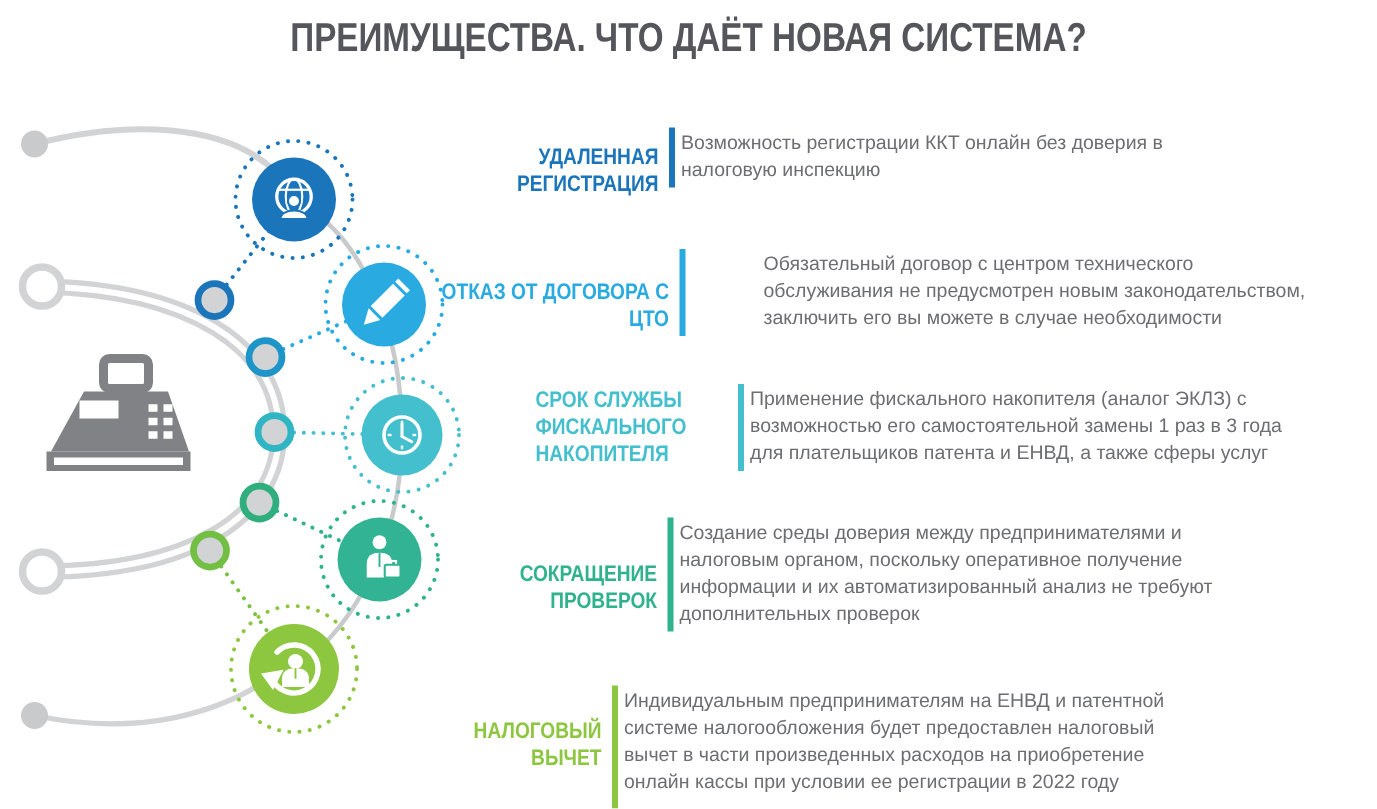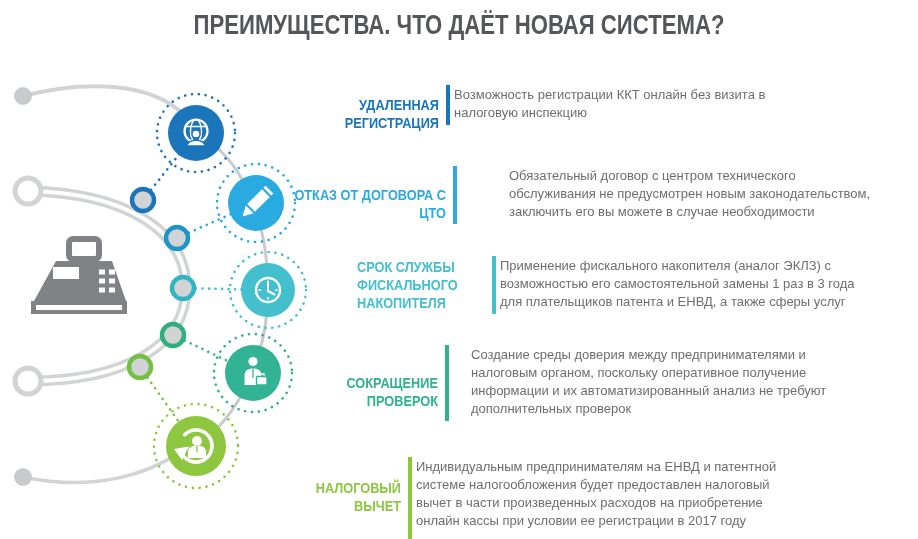--- a/index.html
+++ b/index.html
@@ -19,21 +19,21 @@
   .bar{position:absolute;width:4px;}
   .b0{left:446px;top:85px;height:40px;}
   .b1{left:453px;top:166px;height:58px;}
   .b2{left:492px;top:256px;height:58px;}
   .b3{left:445px;top:345px;height:76px;}
   .b4{left:408px;top:457px;height:94px;}
   .desc{position:absolute;font-size:13px;line-height:18px;color:#6d6e71;white-space:pre-line;width:420px;}
   .d0{left:454px;top:86px;}
   .d1{left:461px;top:167px;margin-left:48px;}
   .d2{left:500px;top:257px;}
-  .d3{left:471px;top:346px;}
+  .d3{left:453px;top:346px;}
   .d4{left:416px;top:458px;}
 </style>
 </head>
 <body>
 
 <div class="canvas">
 
   <svg class="art" width="918" height="539" viewBox="0 0 918 539">
 
     <g>
@@ -143,21 +143,21 @@
       <rect x="31" y="301" width="96" height="13" fill="#808285"></rect>
       <rect x="36" y="305" width="86" height="5" fill="#ffffff"></rect>
     </g>
   </svg>
 
   <h1 class="title">ПРЕИМУЩЕСТВА. ЧТО ДАЁТ НОВАЯ СИСТЕМА?</h1>
 
   <section>
     <div class="label l0" style="color: rgb(27, 117, 187);">УДАЛЕННАЯ РЕГИСТРАЦИЯ</div>
     <div class="bar b0" style="background: rgb(27, 117, 187);"></div>
-    <div class="desc d0">Возможность регистрации ККТ онлайн без визита в
+    <div class="desc d0">Возможность регистрации ККТ онлайн без доверия в
 налоговую инспекцию</div>
   </section>
 
   <section>
     <div class="label l1" style="color: rgb(41, 171, 226);">ОТКАЗ ОТ ДОГОВОРА С ЦТО</div>
     <div class="bar b1" style="background: rgb(41, 171, 226);"></div>
     <div class="desc d1">Обязательный договор с центром технического
 обслуживания не предусмотрен новым законодательством,
 заключить его вы можете в случае необходимости</div>
   </section>
@@ -180,16 +180,16 @@
 информации и их автоматизированный анализ не требуют
 дополнительных проверок</div>
   </section>
 
   <section>
     <div class="label l4" style="color: rgb(141, 198, 63);">НАЛОГОВЫЙ ВЫЧЕТ</div>
     <div class="bar b4" style="background: rgb(141, 198, 63);"></div>
     <div class="desc d4">Индивидуальным предпринимателям на ЕНВД и патентной
 системе налогообложения будет предоставлен налоговый
 вычет в части произведенных расходов на приобретение
-онлайн кассы при условии ее регистрации в 2017 году</div>
+онлайн кассы при условии ее регистрации в 2022 году</div>
   </section>
 
 </div>
 
 </body></html>

